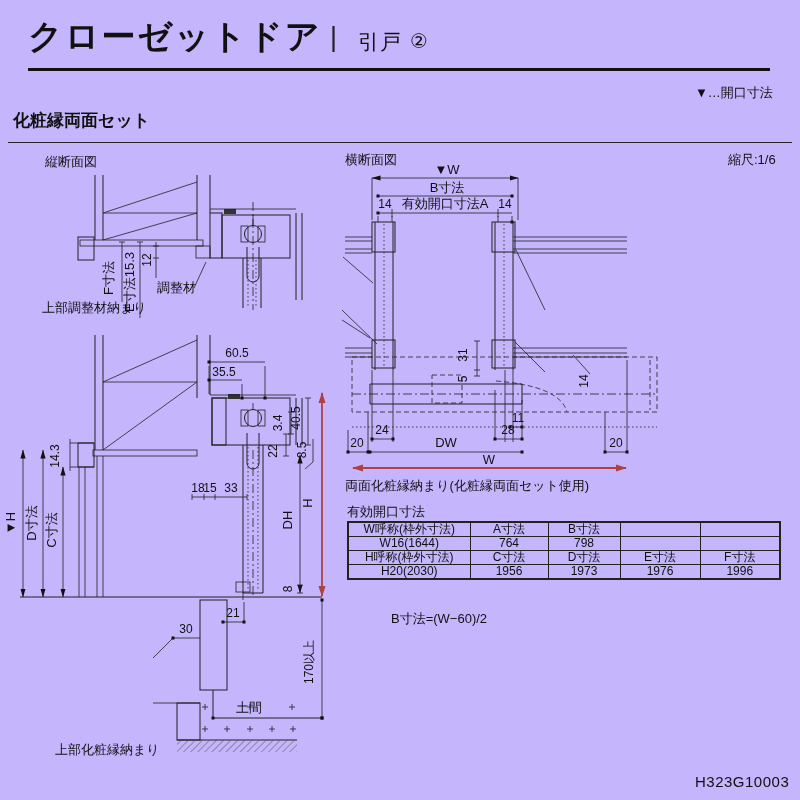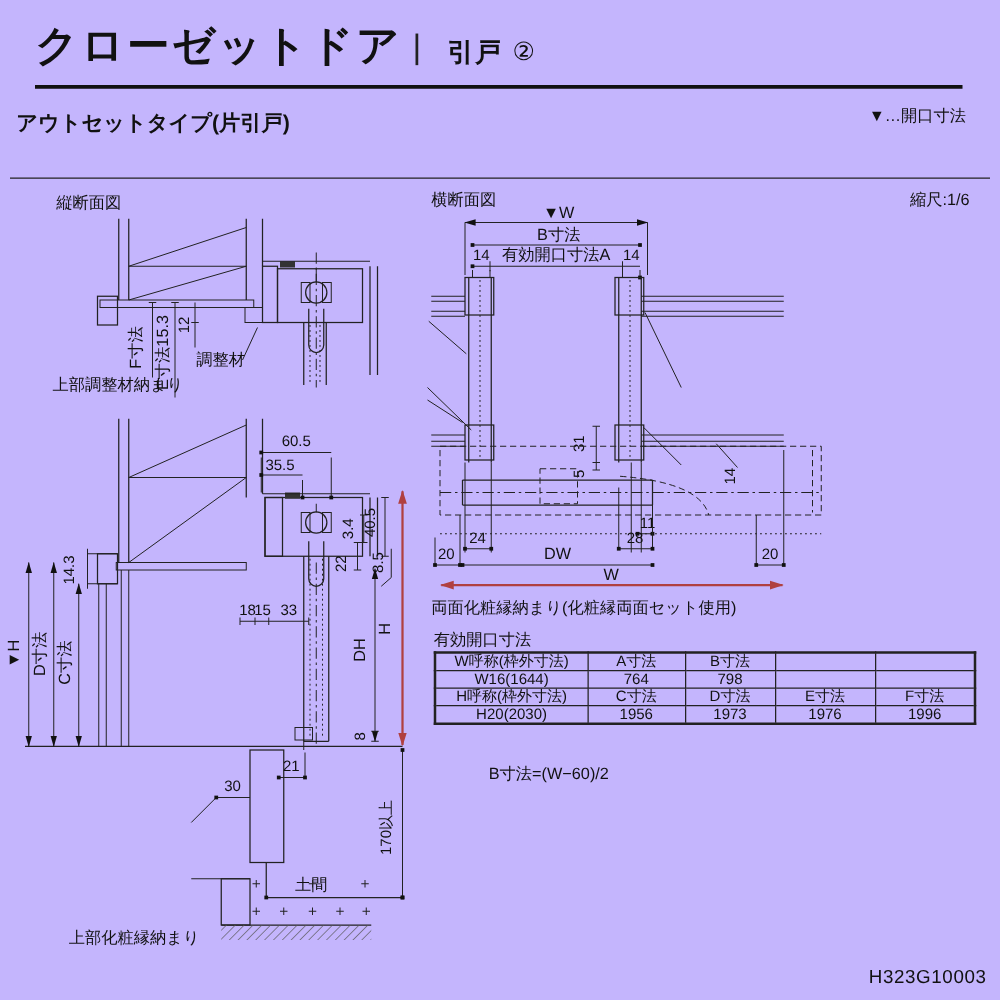--- a/index.html
+++ b/index.html
@@ -1,21 +1,21 @@
 <!DOCTYPE html>
 <html style="--red: #b04040;"><head>
 <meta charset="utf-8">
 <style>
   html,body{margin:0;padding:0;background:#fff;}
   .page{position:relative;width:800px;height:800px;background:#c4b5fd;overflow:hidden;
         font-family:"Liberation Sans","DejaVu Sans",sans-serif;color:#111;}
   .abs{position:absolute;}
   .h1{left:28px;top:14px;font-size:34px;font-weight:bold;letter-spacing:2px;}
   .hdiv{left:330px;top:22px;font-size:27px;font-weight:300;color:#222;}
-  .hcat{left:358px;top:28px;font-size:21px;font-weight:bold;letter-spacing:1px;}
+  .hcat{left:358px;top:28px;font-size:21px;font-weight:normal;letter-spacing:1px;}
   .hnum{left:410px;top:29px;font-size:20px;}
   .rule-thick{left:28px;top:68px;width:742px;height:3px;background:#111;}
   .rule-thin{left:8px;top:142px;width:784px;height:1px;background:#222;}
   .sub1{left:13px;top:87px;font-size:17px;font-weight:bold;}
   .sub2{left:13px;top:109px;font-size:17px;font-weight:bold;}
   .note{left:695px;top:84px;font-size:13px;}
   svg{position:absolute;left:0;top:150px;}
   svg text{font-family:"Liberation Sans","DejaVu Sans",sans-serif;font-size:12px;fill:#111;}
   svg text.t13{font-size:13px;}
   svg text.mid{text-anchor:middle;}
@@ -35,21 +35,21 @@
 </head>
 <body>
 
 <div class="page">
 
   <div class="abs h1">クローゼットドア</div>
   <div class="abs hdiv">|</div>
   <div class="abs hcat">引戸</div>
   <div class="abs hnum">②</div>
   <div class="abs rule-thick"></div>
-  <div class="abs sub1">アウトセットタイプ(片引戸)</div>
+  <div class="abs sub2">化粧縁両面セット</div>
   <div class="abs note">▼…開口寸法</div>
   <div class="abs rule-thin"></div>
 
   <svg width="800" height="650" viewBox="0 0 800 650">
     <defs>
       <marker id="mA" markerWidth="10" markerHeight="8" refX="8.5" refY="3" orient="auto-start-reverse" markerUnits="userSpaceOnUse">
         <path d="M0,0.4 L9,3 L0,5.6 Z" fill="#111"></path>
       </marker>
       <marker id="mR" markerWidth="12" markerHeight="9" refX="10" refY="4" orient="auto-start-reverse" markerUnits="userSpaceOnUse">
         <path id="redArrowPath" d="M0,0.5 L11,4 L0,7.5 Z" fill="#b04040"></path>

